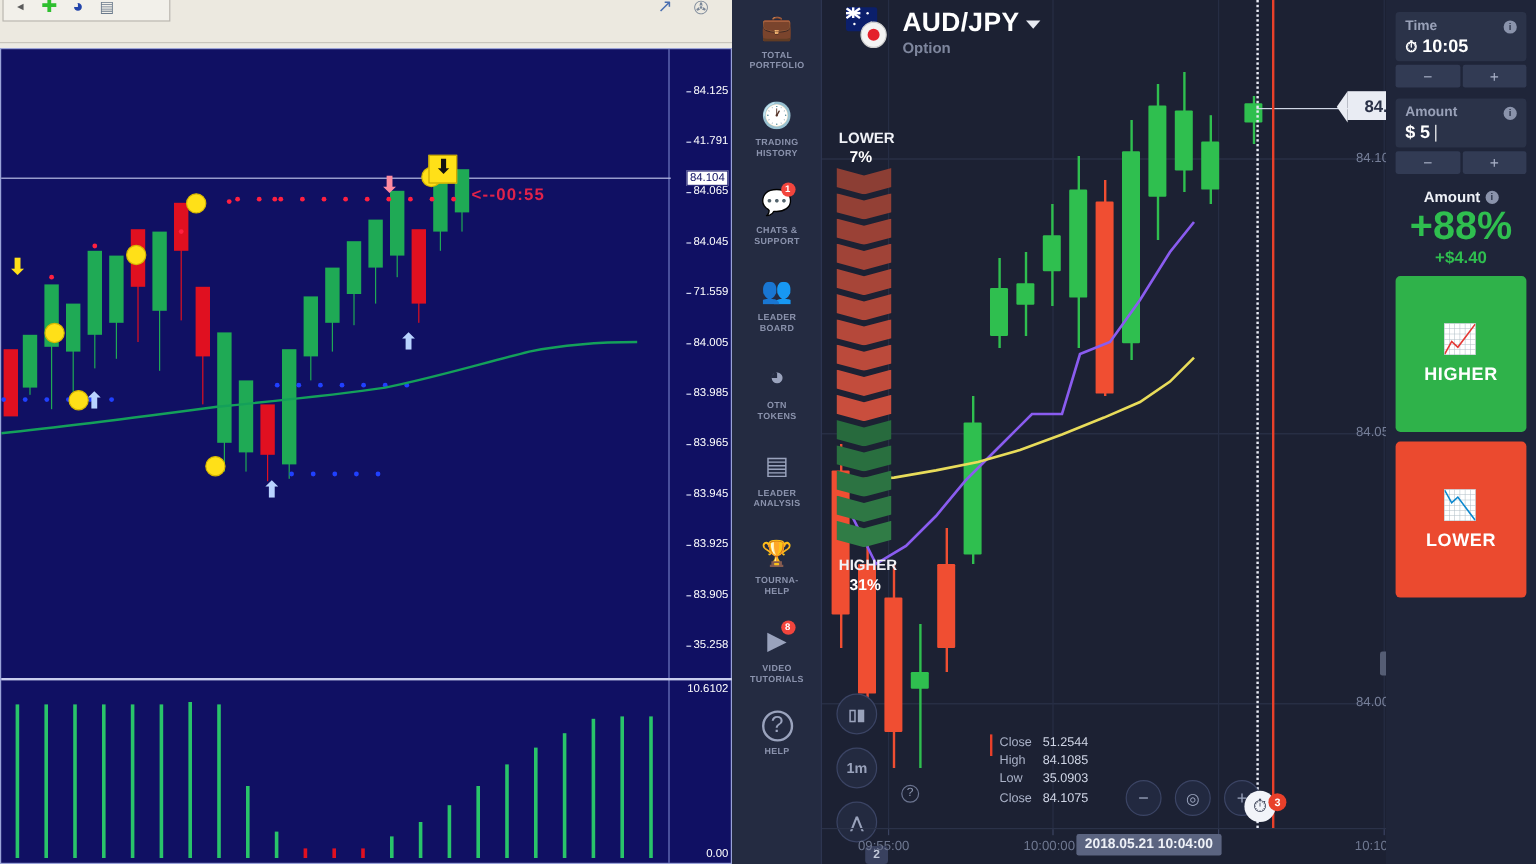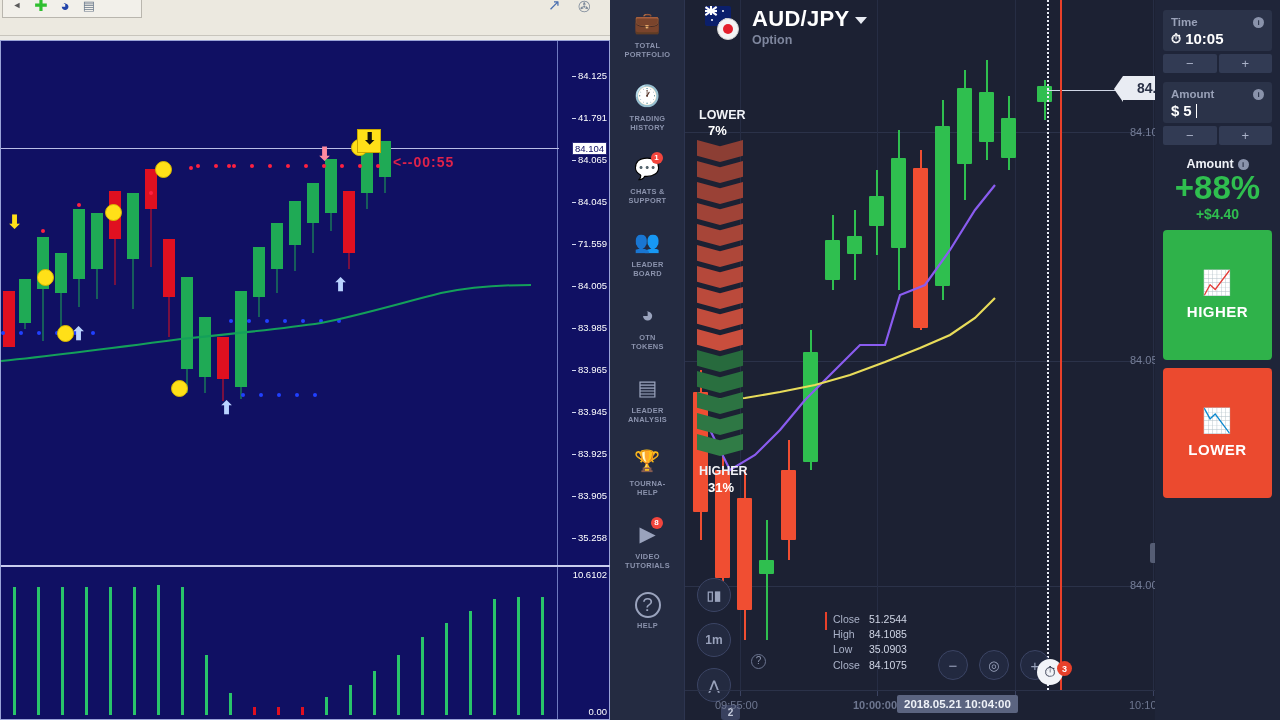--- a/index.html
+++ b/index.html
@@ -629,21 +629,21 @@
         <span>84.1</span><span class="grn">1000</span>
       </div>
     </div>
 
     <div id="timeaxis">
       <div class="t-tick" style="left:55px;"></div>
       <div class="t-tick" style="left:192px;"></div>
       <div class="t-tick" style="left:330px;"></div>
       <div class="t-tick" style="left:468px;"></div>
       <div class="t-lbl" style="left:30px;">09:55:00</div>
-      <div class="t-lbl" style="left:168px;font-weight:bold;">10:00:00</div>
+      <div class="t-lbl" style="left:168px;">10:00:00</div>
       <div class="t-lbl" style="left:444px;">10:10:00</div>
       <div id="t-active" style="left:212px;">2018.05.21 10:04:00</div>
     </div>
 
     <div id="asset">
       <div id="flags">
         <div id="flag-au">
           <div class="uj"></div>
             <div class="ujr"></div>
             <div class="ujc"></div>

